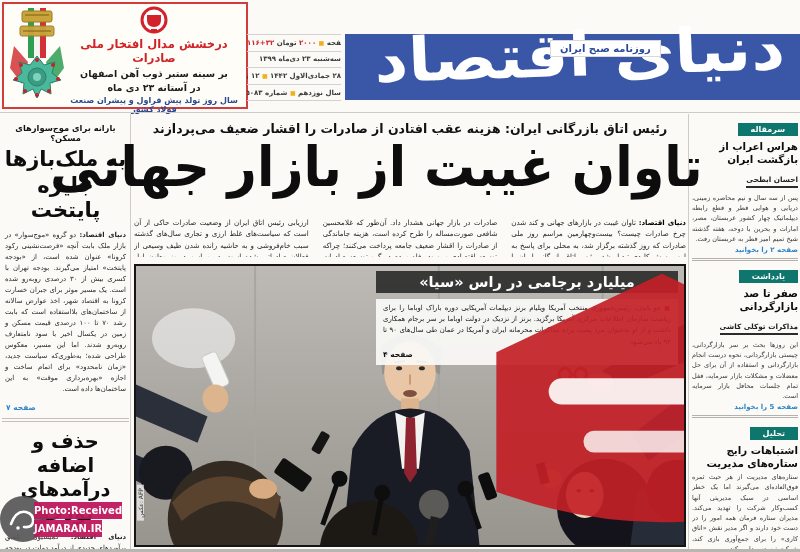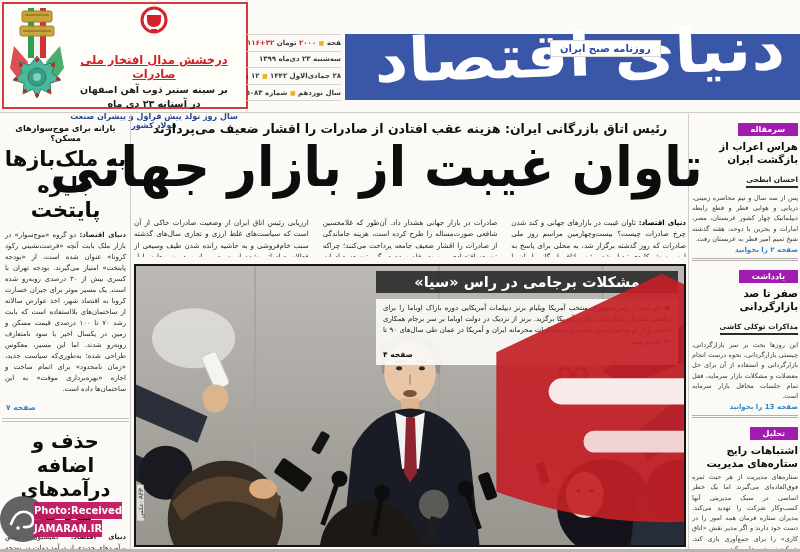--- a/index.html
+++ b/index.html
@@ -5,21 +5,21 @@
   html,body{margin:0;padding:0;background:#888;}
   .page{position:relative;width:800px;height:552px;background:#fbfaf7;overflow:hidden;
         font-family:"DejaVu Sans",sans-serif;direction:rtl;margin:0 auto;
         border-bottom:3px solid #b9b6b1;box-sizing:border-box;}
   
   .adbox{position:absolute;left:2px;top:2px;width:246px;height:107px;border:2px solid #d23c3c;
          background:#fffdf8;box-sizing:border-box;}
   .ad-medal{position:absolute;left:4px;top:4px;}
   .ad-content{position:absolute;left:62px;right:4px;top:2px;text-align:center;}
   .ad-logo{display:block;margin:0 auto;}
-  .ad-title{color:#cf2328;font-weight:bold;font-size:11.5px;margin-top:17px;text-decoration:underline;}
+  .ad-title{color:#cf2328;font-weight:bold;font-size:11.5px;margin-top:1px;}
   .ad-l2,.ad-l3{color:#1c1c1c;font-weight:bold;font-size:9.5px;margin-top:3px;}
   .ad-l4{color:#27488f;font-weight:bold;font-size:8px;margin-top:3px;}
   .slogan{position:absolute;top:9px;right:158px;color:#c8161d;font-weight:bold;font-size:12.5px;white-space:nowrap;}
   .band{position:absolute;left:345px;top:34px;right:0;height:66px;background:#3a57a7;}
   .band-title{position:absolute;right:14px;top:-16px;color:#fff;font-size:56px;font-weight:bold;
               white-space:nowrap;transform:scale(1.18,1.08) rotate(-2deg);transform-origin:right bottom;}
   .paper-tag{position:absolute;left:205px;top:6px;background:#fff;color:#2c4a9b;font-size:10px;
              font-weight:bold;padding:2px 9px;border:1px solid #d8d8d8;white-space:nowrap;}
   .dateblock{position:absolute;left:247px;top:34px;width:94px;font-size:7px;font-weight:bold;color:#3c3c3c;
              border-top:1px solid #d5d2cd;}
@@ -53,21 +53,21 @@
   .leftcol{position:absolute;left:2px;top:114px;width:127px;}
   .a-kicker{font-size:8.3px;font-weight:bold;text-align:center;margin-top:9px;color:#111;}
   .a-head{font-size:21px;font-weight:bold;text-align:center;line-height:1.22;margin-top:4px;color:#0d0d0d;}
   .a-head2{font-size:19.5px;font-weight:bold;text-align:center;line-height:1.22;margin-top:8px;color:#0d0d0d;}
   .a-body{margin-top:6px;font-size:6.9px;line-height:1.6;text-align:justify;color:#262626;padding:0 3px;}
   .a-page{color:#2f86c8;font-weight:bold;font-size:7.5px;text-align:left;padding:1px 4px 0;}
   .ldiv{margin:6px 0;height:2px;border-top:1px solid #c4c1bc;border-bottom:1px solid #c4c1bc;}
   
   .rightcol{position:absolute;right:2px;top:114px;width:106px;bottom:0;overflow:hidden;}
   .rsec{border-bottom:3px double #b5b2ad;padding:3px 0 4px;}
-  .rlabel{background:#a21caf;color:#fff;font-size:8px;font-weight:bold;padding:2px 13px;display:inline-block;}
+  .rlabel{background:#0f766e;color:#fff;font-size:8px;font-weight:bold;padding:2px 13px;display:inline-block;}
   .rtitle{font-size:10.3px;font-weight:bold;margin:4px 0 1px;color:#0d0d0d;line-height:1.25;}
   .rauthor{font-size:7.3px;font-weight:bold;color:#222;border-bottom:2px solid #2b2b2b;
            display:inline-block;padding-bottom:2px;margin:1px 0 3px;}
   .rbody{font-size:6.5px;line-height:1.58;text-align:justify;color:#3a3a3a;margin:2px 0;}
   .rlink{color:#2f86c8;font-size:7px;font-weight:bold;margin-top:1px;}
   
   .wm-circle{position:absolute;left:0;top:496px;width:46px;height:46px;border-radius:50%;
              background:#585858;opacity:.93;display:flex;align-items:center;justify-content:center;}
   .wm-box{position:absolute;left:34px;height:15px;background:#be185d;color:#fff;font-size:10px;
           font-weight:bold;padding:1px 0;direction:ltr;opacity:.95;white-space:nowrap;line-height:15px;}
@@ -216,21 +216,21 @@
         <ellipse cx="452" cy="228" rx="19" ry="23" fill="#eed2b4"></ellipse>
         <ellipse cx="446" cy="224" rx="2.4" ry="1.8" fill="#1d1d1d"></ellipse>
         <ellipse cx="459" cy="224" rx="2.4" ry="1.8" fill="#1d1d1d"></ellipse>
         <ellipse cx="418" cy="212" rx="11" ry="9" fill="#e2b88d"></ellipse>
         <g transform="rotate(-15 410 206)">
             <rect x="405" y="196" width="9" height="21" fill="#111"></rect>
           </g>
         <polygon points="498,278 505,224 552,208 552,278" fill="#262c38"></polygon>
         <circle cx="545" cy="224" r="31" fill="#0e0e12"></circle>
       </svg>
-      <div class="ph-head">مشکلات برجامی در راس «سیا»</div>
+      <div class="ph-head">میلیارد برجامی در راس «سیا»</div>
       <div class="ph-cap">
         <span class="redsq">■</span>
         <span>جو بایدن، رئیس‌جمهوری منتخب آمریکا ویلیام برنز دیپلمات آمریکایی دوره باراک اوباما را برای ریاست سازمان اطلاعات مرکزی آمریکا برگزید. برنز از نزدیک در دولت اوباما بر سر برجام همکاری داشت و از او به‌عنوان مرد پشت پرده مذاکرات محرمانه ایران و آمریکا در عمان طی سال‌های ۹۰ تا ۹۲ یاد می‌شود</span>
         <div class="ph-pageref">صفحه ۴</div>
       </div>
       <div class="ph-credit">عکس: AFP</div>
       <svg class="ph-wm" width="46" height="32" viewBox="0 0 46 32">
         <path d="M4,10 L23,1 L42,10 L42,26 Q23,33 4,26 Z" fill="#c22026" opacity=".92"></path>
         <rect x="10" y="13" width="26" height="3" rx="1.5" fill="#fff" opacity=".9"></rect>
         <rect x="14" y="19" width="18" height="2.5" rx="1.2" fill="#fff" opacity=".8"></rect>
@@ -263,21 +263,21 @@
         <div><span class="rauthor">احسان ابطحی</span></div>
         <p class="rbody">پس از سه سال و نیم محاصره زمینی، دریایی و هوایی قطر و قطع رابطه دیپلماتیک چهار کشور عربستان، مصر، امارات و بحرین با دوحه، هفته گذشته شیخ تمیم امیر قطر به عربستان رفت.</p>
         <div class="rlink">صفحه ۲ را بخوانید</div>
       </section>
 
       <section class="rsec">
         <div><span class="rlabel">یادداشت</span></div>
         <h3 class="rtitle">صفر تا صد بازارگردانی</h3>
         <div><span class="rauthor">مذاکرات توکلی کاشی</span></div>
         <p class="rbody">این روزها بحث بر سر بازارگردانی، چیستی بازارگردانی، نحوه درست انجام بازارگردانی و استفاده از آن برای حل معضلات و مشکلات بازار سرمایه، قفل تمام جلسات محافل بازار سرمایه است.</p>
-        <div class="rlink">صفحه 13 را بخوانید</div>
+        <div class="rlink">صفحه 5 را بخوانید</div>
       </section>
 
       <section class="rsec">
         <div><span class="rlabel">تحلیل</span></div>
         <h3 class="rtitle">اشتباهات رایج ستاره‌های مدیریت</h3>
         <div></div>
         <p class="rbody">ستاره‌های مدیریت از هر حیث ثمره فوق‌العاده‌ای می‌گیرند اما یک خطر اساسی در سبک مدیریتی آنها کسب‌وکار شرکت را تهدید می‌کند. مدیران ستاره فرمان همه امور را در دست خود دارند و اگر مدیر نقش «اتاق کاری» را برای جمع‌آوری بازی کند، شرکت توسعه پیدا می‌کند.</p>
 
       </section>
 

